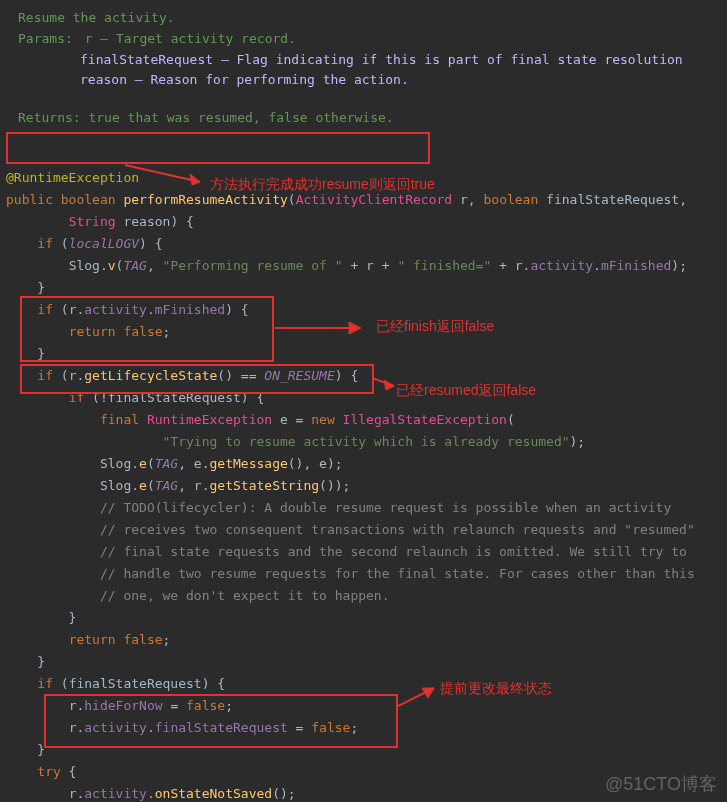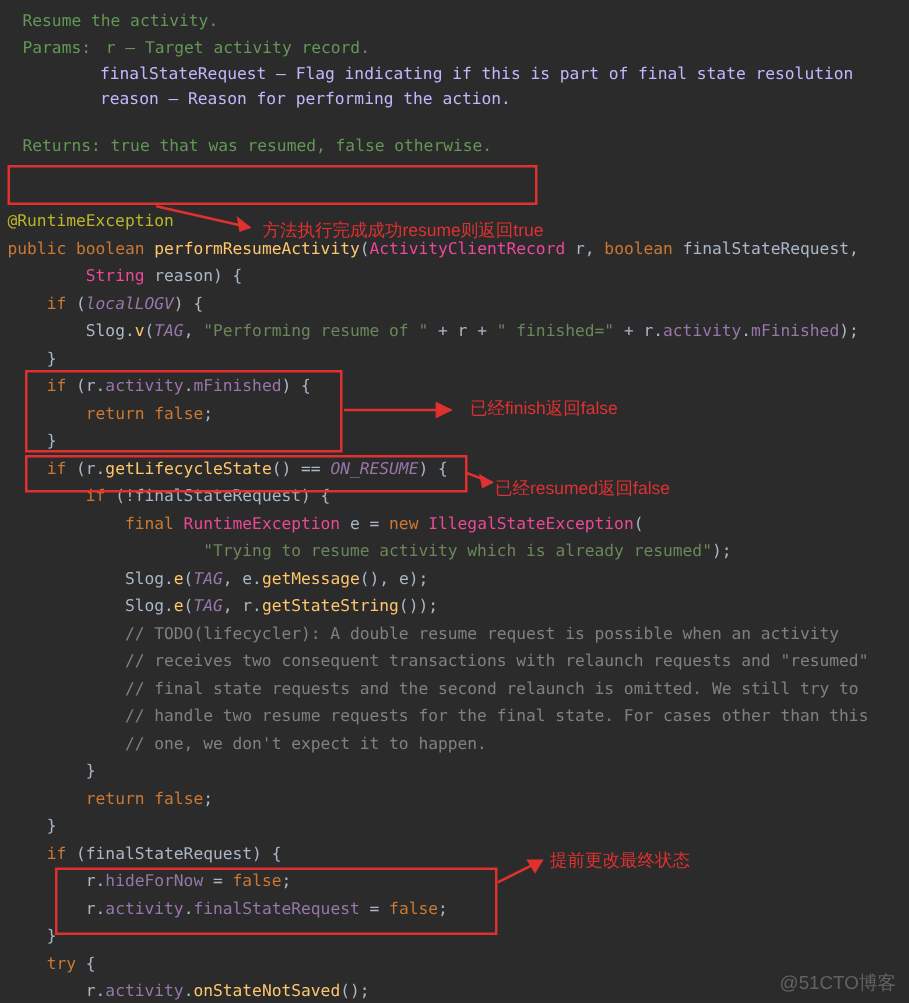--- a/index.html
+++ b/index.html
@@ -52,21 +52,21 @@
     position: absolute;
     border: 2px solid #e03131;
     pointer-events: none;
   }
   .watermark {
     position: absolute;
     right: 10px;
     bottom: 6px;
     color: #888;
     font-family: sans-serif;
-    font-size: 15px;
+    font-size: 18px;
     opacity: 0.6;
   }
 </style>
 </head>
 <body>
 
 <div class="doc-block">
   <div class="doc-main">Resume the activity.</div>
   <div class="doc-main">
     <span class="doc-kw">Params:</span>

